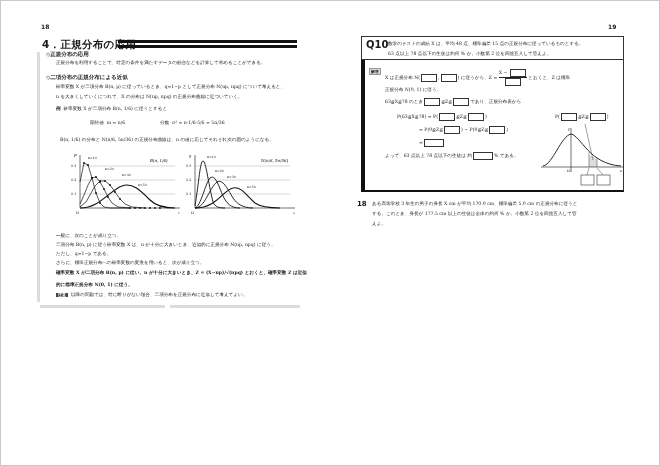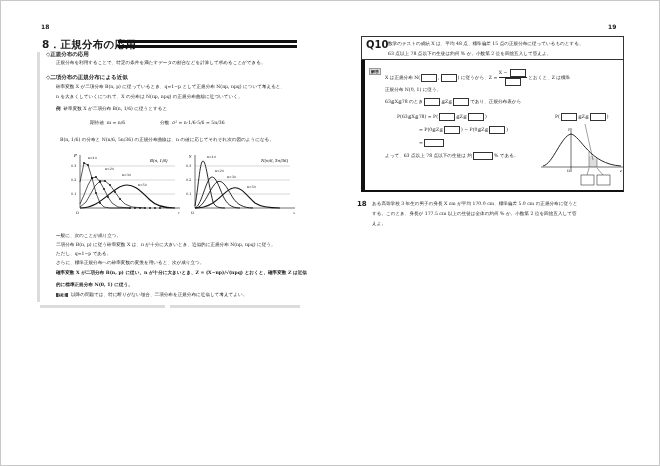--- a/index.html
+++ b/index.html
@@ -35,21 +35,21 @@
   .blank.w { width: 20px; }
   .p18-num { position: absolute; left: 357px; top: 200px; font-size: 7px; font-weight: bold; font-family: "DejaVu Sans", sans-serif; }
   .p18-line { position: absolute; left: 372px; font-size: 4.6px; white-space: nowrap; }
 </style>
 </head>
 <body>
 
 <div class="frame"></div>
 
 <div class="page-num pn-left">18</div>
-<div class="sec-title">8．正規分布の応用</div>
+<div class="sec-title">4．正規分布の応用</div>
 <div class="sec-bar">
     <div class="b1"></div>
     <div class="b2"></div>
   </div>
 <div class="left-rule"></div>
 
 <div class="sub-head" style="top:51px">◇正規分布の応用</div>
 <div class="line" style="left:56px;top:61px">正規分布を利用することで、特定の条件を満たすデータの割合などを計算して求めることができる。</div>
 
 <div class="sub-head" style="top:74px">◇二項分布の正規分布による近似</div>

